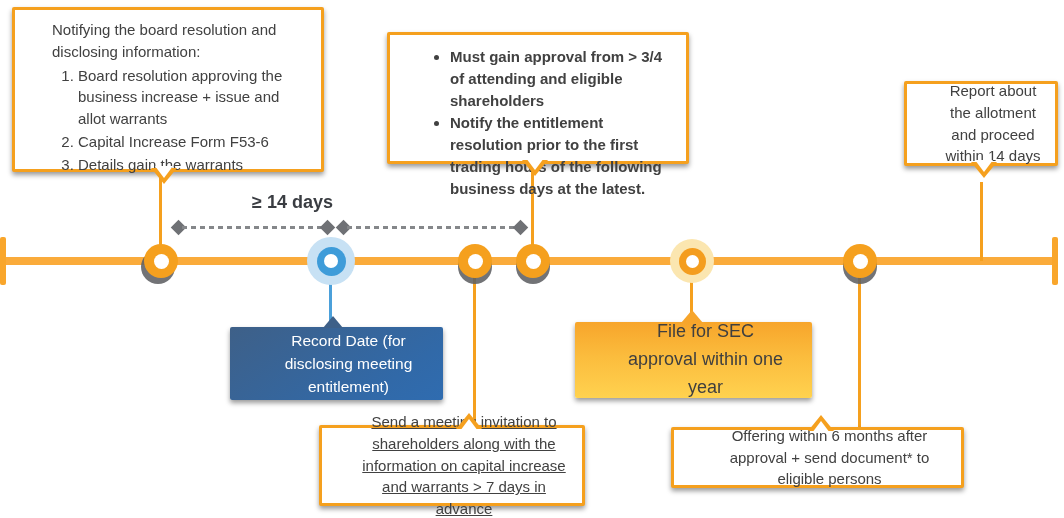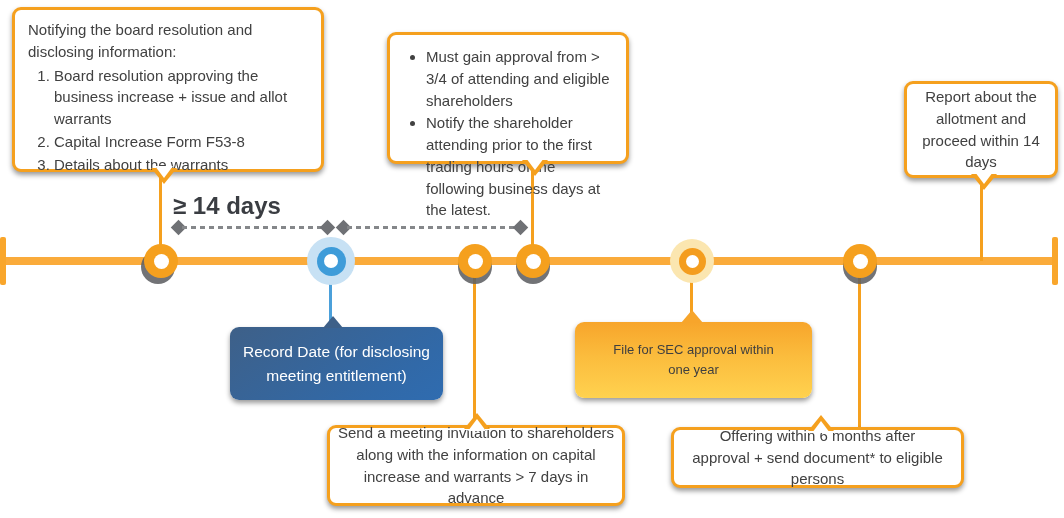--- a/index.html
+++ b/index.html
@@ -26,42 +26,42 @@
   .n-blue-inner{width:14px;height:14px;background:#ffffff;left:-7px;top:-7px;}
   .n-cream-outer{width:44px;height:44px;background:#FBE6B0;left:-22px;top:-22px;}
   .n-cream-mid{width:27px;height:27px;background:#F49D1E;left:-13.5px;top:-13.5px;}
   .n-cream-inner{width:13px;height:13px;background:#ffffff;left:-6.5px;top:-6.5px;}
   
   .mspan{position:absolute;height:11px;}
   .dashline{position:absolute;left:9px;right:9px;top:4px;height:3px;
     background:repeating-linear-gradient(90deg,#85878A 0 5px,transparent 5px 9px);}
   .diamond{position:absolute;top:0;width:11px;height:11px;background:#6F7175;transform:rotate(45deg);}
   .d-left{left:0;} .d-right{right:0;}
-  .mlabel{position:absolute;text-align:left;font-size:24px;font-weight:bold;color:#3A3D42;white-space:pre;}
+  .mlabel{position:absolute;text-align:right;font-size:18px;font-weight:bold;color:#3A3D42;white-space:pre;}
   
-  .box{position:absolute;box-sizing:border-box;border-radius:9px;}
+  .box{position:absolute;box-sizing:border-box;border-radius:2px;padding-left:24px;}
   .callout{background:#ffffff;border:3px solid #F5A01E;box-shadow:0 3px 5px rgba(0,0,0,0.40);
     font-size:15px;line-height:1.45;}
   .callout .pad{padding:9px 13px;}
   .centered{display:flex;align-items:center;justify-content:center;text-align:center;}
   .callout ol{margin:2px 0 0 0;padding-left:26px;}
   .callout ul{margin:0;padding-left:22px;}
   .callout li{margin:0 0 1px 0;}
   
   .ptr{position:absolute;width:0;height:0;}
   .ptr-down-outer{border-left:13px solid transparent;border-right:13px solid transparent;border-top:16px solid #F5A01E;bottom:-15px;}
   .ptr-down-inner{border-left:9px solid transparent;border-right:9px solid transparent;border-top:12px solid #ffffff;bottom:-9px;}
   .ptr-up-outer{border-left:13px solid transparent;border-right:13px solid transparent;border-bottom:16px solid #F5A01E;top:-15px;}
   .ptr-up-inner{border-left:9px solid transparent;border-right:9px solid transparent;border-bottom:12px solid #ffffff;top:-9px;}
   
   .record-box{background:linear-gradient(145deg,#3E6088 0%,#3169A8 75%,#2F6CB0 100%);
     color:#ffffff;font-size:15.5px;line-height:1.5;box-shadow:0 3px 5px rgba(0,0,0,0.40);}
   .record-ptr{border-left:10px solid transparent;border-right:10px solid transparent;border-bottom:12px solid #3E6088;top:-11px;}
   .sec-box{background:linear-gradient(180deg,#F7A52B 0%,#FBBC3D 45%,#FFD24F 100%);
-    color:#3F3F3F;font-size:13px;line-height:1.55;box-shadow:0 3px 5px rgba(0,0,0,0.40);}
+    color:#3F3F3F;font-size:18px;line-height:1.55;box-shadow:0 3px 5px rgba(0,0,0,0.40);}
   .sec-ptr{border-left:11px solid transparent;border-right:11px solid transparent;border-bottom:13px solid #F7A52B;top:-12px;}
 </style>
 </head>
 <body>
 
 <div class="canvas">
 
   <div class="tl-bar"></div>
   <div class="tl-cap cap-left"></div>
   <div class="tl-cap cap-right"></div>
@@ -115,56 +115,56 @@
     <div class="circ n-shadow" style="left:-17px;"></div>
     <div class="circ n-orange-outer"></div>
     <div class="circ n-orange-inner"></div>
   </div>
 
   <div class="box callout" style="left:12px;top:7px;width:312px;height:165px;">
     <div class="pad">
       <div>Notifying the board resolution and disclosing information:</div>
       <ol>
         <li>Board resolution approving the business increase + issue and allot warrants</li>
-        <li>Capital Increase Form F53-8</li>
-        <li>Details about the warrants</li>
+        <li>Capital Increase Form F53-6</li>
+        <li>Details gain the warrants</li>
       </ol>
     </div>
     <div class="ptr ptr-down-outer" style="left:136px;"></div>
     <div class="ptr ptr-down-inner" style="left:140px;"></div>
   </div>
 
-  <div class="box callout" style="left:387px;top:32px;width:242px;height:132px;">
+  <div class="box callout" style="left:387px;top:32px;width:302px;height:132px;font-weight:bold;">
     <div class="pad" style="padding:11px 10px 11px 14px;">
       <ul>
         <li>Must gain approval from &gt; 3/4 of attending and eligible shareholders</li>
-        <li>Notify the shareholder attending prior to the first trading hours of the following business days at the latest.</li>
+        <li>Notify the entitlement resolution prior to the first trading hours of the following business days at the latest.</li>
       </ul>
     </div>
     <div class="ptr ptr-down-outer" style="left:132px;"></div>
     <div class="ptr ptr-down-inner" style="left:136px;"></div>
   </div>
 
-  <div class="box callout centered" style="left:904px;top:81px;width:154px;height:97px;align-items:center;">
+  <div class="box callout centered" style="left:904px;top:81px;width:154px;height:85px;align-items:center;">
     <div style="padding:4px 8px;">Report about the allotment and proceed within 14 days</div>
     <div class="ptr ptr-down-outer" style="left:64px;"></div>
     <div class="ptr ptr-down-inner" style="left:68px;"></div>
   </div>
 
   <div class="box record-box centered" style="left:230px;top:327px;width:213px;height:73px;">
     <div style="padding:4px 10px;">Record Date (for disclosing meeting entitlement)</div>
     <div class="ptr record-ptr" style="left:93px;"></div>
   </div>
 
   <div class="box sec-box centered" style="left:575px;top:322px;width:237px;height:76px;">
     <div style="padding:4px 28px;">File for SEC approval within one year</div>
     <div class="ptr sec-ptr" style="left:106px;"></div>
   </div>
 
-  <div class="box callout centered" style="left:327px;top:425px;width:298px;height:81px;">
+  <div class="box callout centered" style="left:319px;top:425px;width:266px;height:81px;text-decoration:underline;">
     <div style="padding:4px 6px;">Send a meeting invitation to shareholders along with the information on capital increase and warrants &gt; 7 days in advance</div>
     <div class="ptr ptr-up-outer" style="left:134px;"></div>
     <div class="ptr ptr-up-inner" style="left:138px;"></div>
   </div>
 
   <div class="box callout centered" style="left:671px;top:427px;width:293px;height:61px;">
     <div style="padding:4px 18px;">Offering within 6 months after approval + send document* to eligible persons</div>
     <div class="ptr ptr-up-outer" style="left:134px;"></div>
     <div class="ptr ptr-up-inner" style="left:138px;"></div>
   </div>

